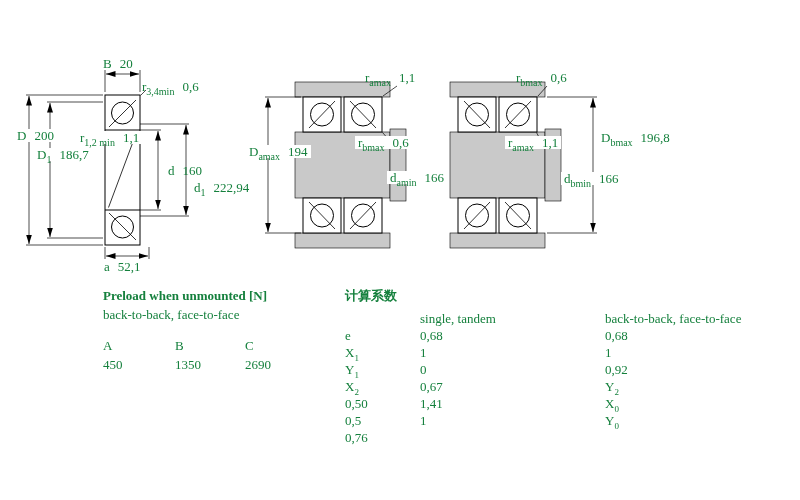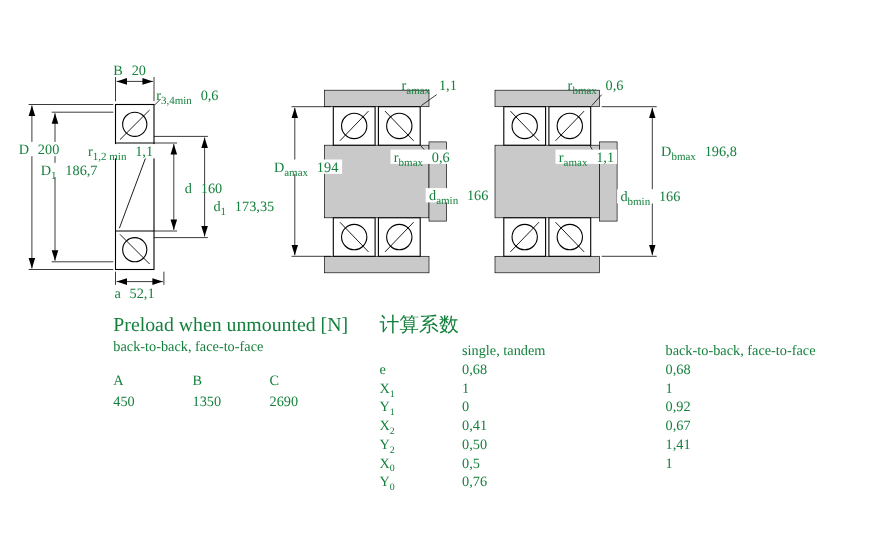--- a/index.html
+++ b/index.html
@@ -7,21 +7,21 @@
     position:relative; width:800px; height:500px; background:#ffffff;
     font-family:"Liberation Serif", serif; color:#15803d; overflow:hidden;margin-top:40px;
   }
   svg.drawing { position:absolute; left:0; top:0; }
   .dim {
     position:absolute; font-size:13px; white-space:nowrap; line-height:13px;
   }
   .dim sub { font-size:10px; line-height:0; }
   .dim .val { margin-left:8px; }
   .mask { background:#ffffff; padding:0 3px;text-align:center; }
-  .tbl-title { font-weight:normal; font-size:18px; line-height:15px; }
+  .tbl-title { font-weight:bold; font-size:13px; line-height:15px; }
   .tbl-sub { font-size:13px; margin-top:4px; line-height:15px; }
   .preload { position:absolute; left:103px; top:248px; font-size:13px; }
   .preload-grid {
     display:grid; grid-template-columns:72px 70px 70px;
     margin-top:17px; row-gap:6px;
   }
   .factors { position:absolute; left:345px; top:248px; font-size:13px; }
   .factors-grid {
     display:grid; grid-template-columns:75px 185px 250px;
     margin-top:9px; row-gap:4px;
@@ -152,21 +152,21 @@
   <div class="dim mask" style="left:77px;top:91px">
     <span>r</span><sub>1,2 min</sub><span class="val">1,1</span>
   </div>
   <div class="dim mask" style="left:34px;top:108px">
     <span>D</span><sub>1</sub><span class="val">186,7</span>
   </div>
   <div class="dim" style="left:168px;top:124px">
     <span>d</span><sub></sub><span class="val">160</span>
   </div>
   <div class="dim" style="left:194px;top:141px">
-    <span>d</span><sub>1</sub><span class="val">173,35</span>
+    <span>d</span><sub>1</sub><span class="val">222,94</span>
   </div>
   <div class="dim" style="left:104px;top:220px">
     <span>a</span><sub></sub><span class="val">52,1</span>
   </div>
 
   <div class="dim" style="left:365px;top:31px">
     <span>r</span><sub>amax</sub><span class="val">1,1</span>
   </div>
   <div class="dim" style="left:516px;top:31px">
     <span>r</span><sub>bmax</sub><span class="val">0,6</span>
@@ -216,21 +216,20 @@
 
       <div class="cell"><span>X</span><sub>1</sub></div>
       <div class="cell">1</div>
       <div class="cell">1</div>
 
       <div class="cell"><span>Y</span><sub>1</sub></div>
       <div class="cell">0</div>
       <div class="cell">0,92</div>
 
       <div class="cell"><span>X</span><sub>2</sub></div>
-      <div class="cell">0,41</div>
       <div class="cell">0,67</div>
 
       <div class="cell"><span>Y</span><sub>2</sub></div>
       <div class="cell">0,50</div>
       <div class="cell">1,41</div>
 
       <div class="cell"><span>X</span><sub>0</sub></div>
       <div class="cell">0,5</div>
       <div class="cell">1</div>
 

